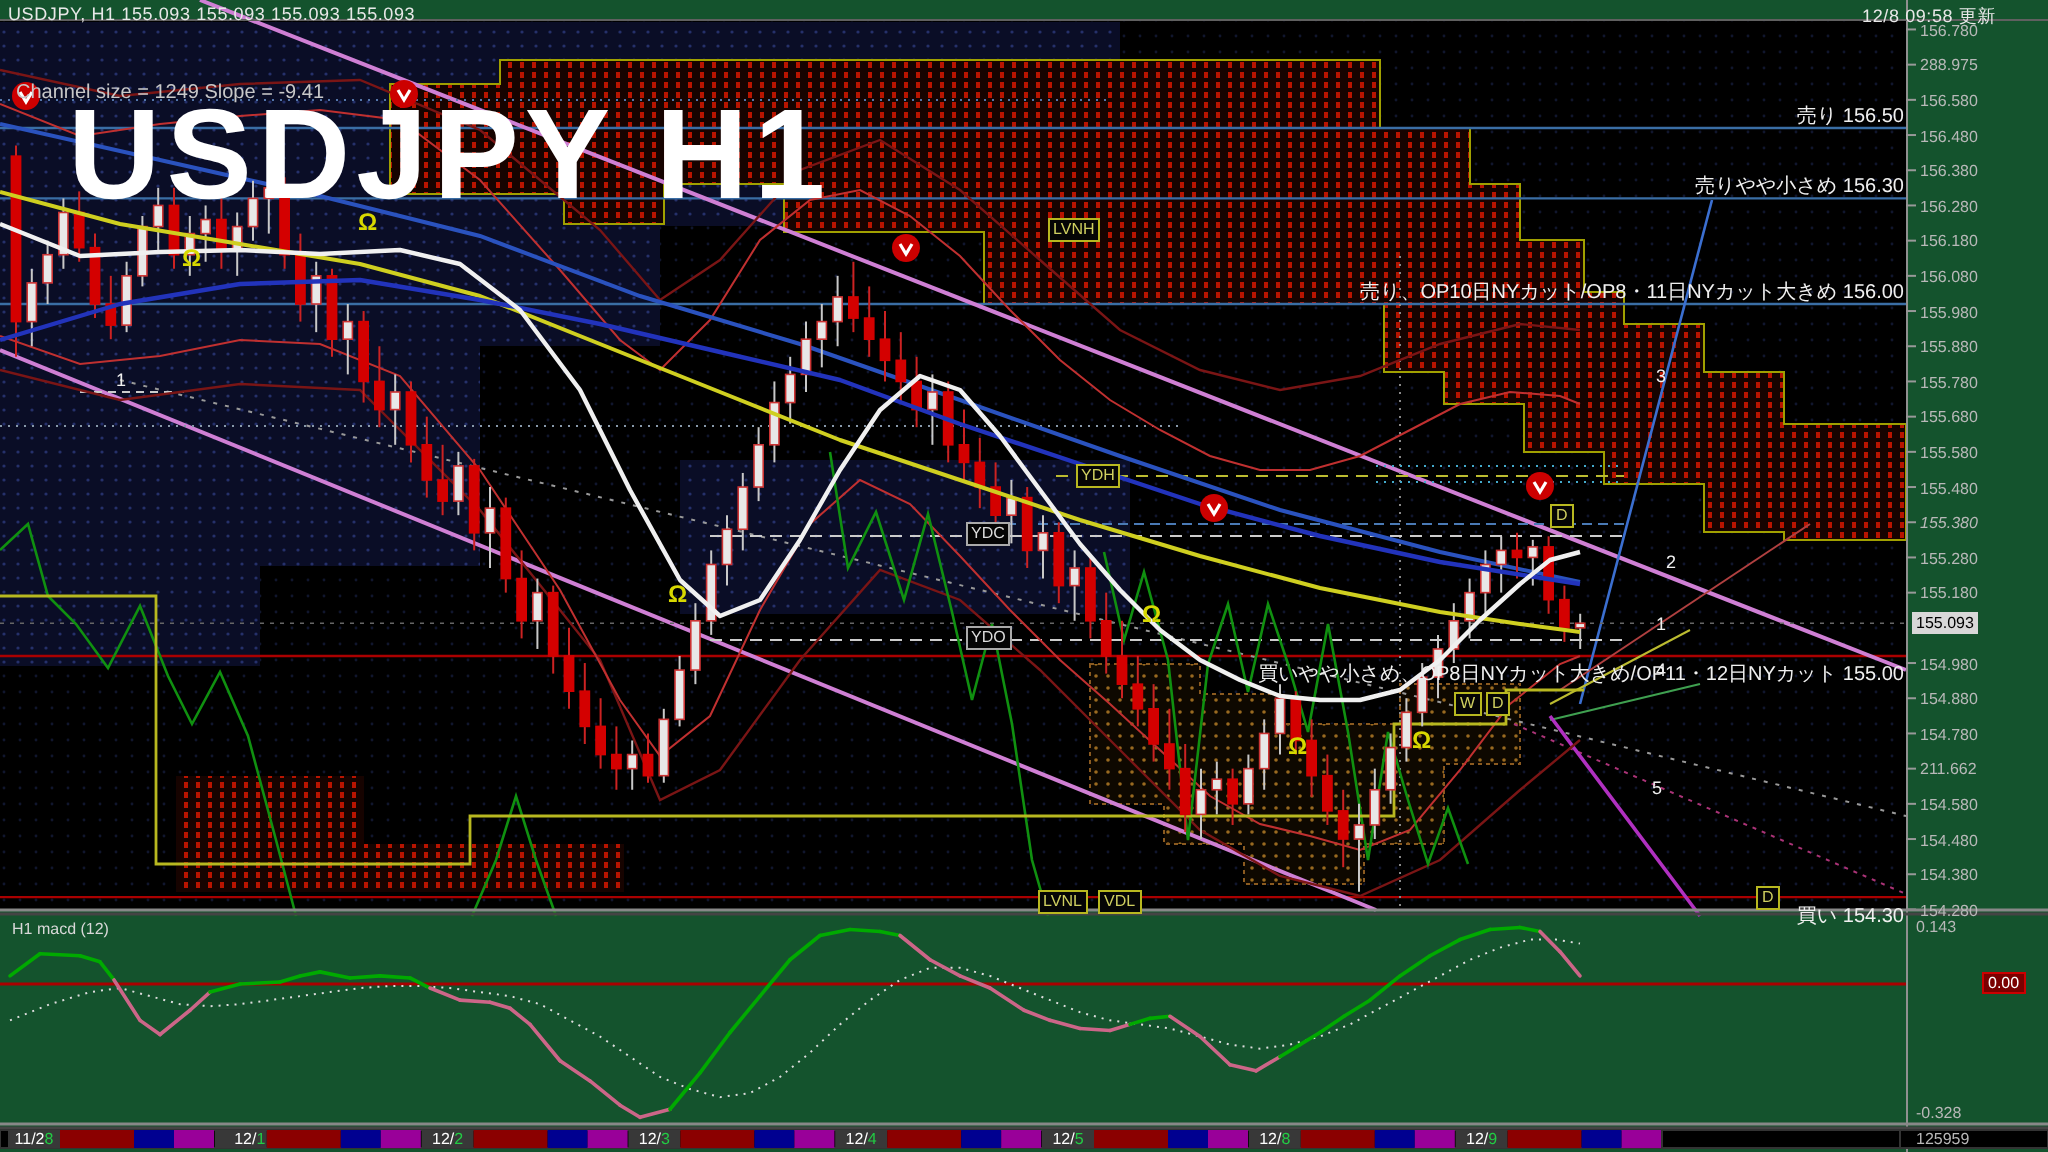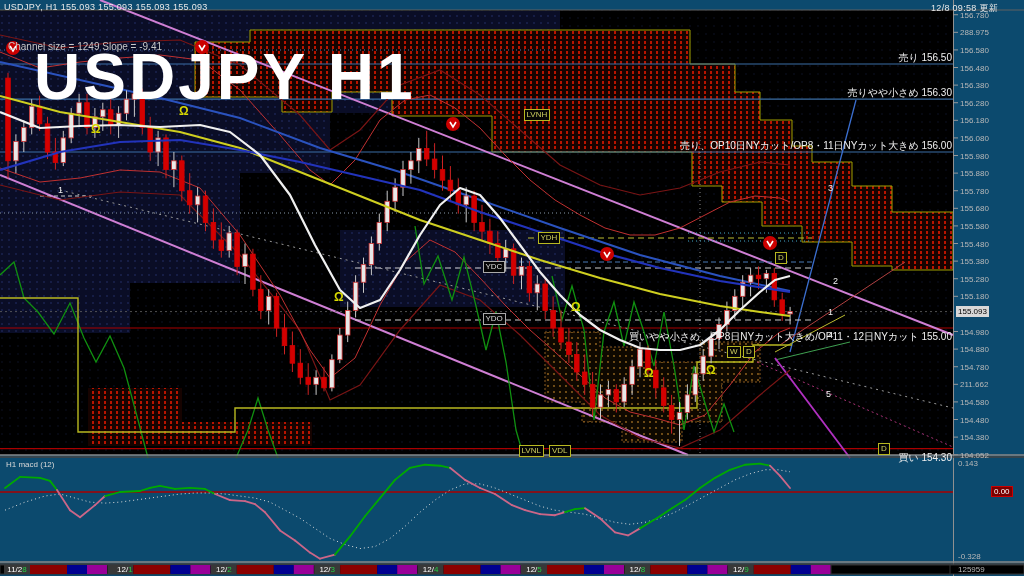--- a/index.html
+++ b/index.html
@@ -1,16 +1,16 @@
 <!DOCTYPE html>
 <html><head>
 <meta charset="utf-8">
 <style>
   html,body{margin:0;padding:0;background:#000;}
-  #app{position:relative;width:1024px;height:576px;background:#0c4a6e;overflow:hidden;
+  #app{position:relative;width:1024px;height:576px;background:#14532d;overflow:hidden;
        font-family:"Liberation Sans",sans-serif;color:#ddd;}
   #chart-svg{position:absolute;left:0;top:0;}
   .abs{position:absolute;white-space:nowrap;}
   .hdr{font-size:9px;color:#e8e8e8;letter-spacing:0.3px;}
   .watermark{font-size:64px;font-weight:bold;color:#fff;letter-spacing:3px;}
   .chaninfo{font-size:10px;color:#c8c8c8;}
   .axis-lbl{font-size:8px;color:#b8b8b8;}
   .level-lbl{font-size:10px;color:#f0f0f0;}
   .macd-lbl{font-size:8px;color:#d8d8d8;}
   .box-lbl{font-size:8px;padding:0px 2px;line-height:10px;background:#050505;}
@@ -495,31 +495,31 @@
       <div class="abs axis-lbl" style="left: 960px; top: 81.12px;">156.380</div>
       <div class="abs axis-lbl" style="left: 960px; top: 98.72px;">156.280</div>
       <div class="abs axis-lbl" style="left: 960px; top: 116.32px;">156.180</div>
       <div class="abs axis-lbl" style="left: 960px; top: 133.92px;">156.080</div>
       <div class="abs axis-lbl" style="left: 960px; top: 151.52px;">155.980</div>
       <div class="abs axis-lbl" style="left: 960px; top: 169.12px;">155.880</div>
       <div class="abs axis-lbl" style="left: 960px; top: 186.72px;">155.780</div>
       <div class="abs axis-lbl" style="left: 960px; top: 204.32px;">155.680</div>
       <div class="abs axis-lbl" style="left: 960px; top: 221.92px;">155.580</div>
       <div class="abs axis-lbl" style="left: 960px; top: 239.52px;">155.480</div>
-      <div class="abs axis-lbl" style="left: 960px; top: 257.12px;">155.380</div>
+      <div class="abs axis-lbl" style="left: 960px; top: 257.12px; font-style: italic;">155.380</div>
       <div class="abs axis-lbl" style="left: 960px; top: 274.72px;">155.280</div>
       <div class="abs axis-lbl" style="left: 960px; top: 292.32px;">155.180</div>
       <div class="abs axis-lbl" style="left: 960px; top: 327.52px;">154.980</div>
       <div class="abs axis-lbl" style="left: 960px; top: 345.12px;">154.880</div>
       <div class="abs axis-lbl" style="left: 960px; top: 362.72px;">154.780</div>
       <div class="abs axis-lbl" style="left: 960px; top: 380.32px;">211.662</div>
       <div class="abs axis-lbl" style="left: 960px; top: 397.92px;">154.580</div>
       <div class="abs axis-lbl" style="left: 960px; top: 415.52px;">154.480</div>
       <div class="abs axis-lbl" style="left: 960px; top: 433.12px;">154.380</div>
-      <div class="abs axis-lbl" style="left: 960px; top: 450.72px;">104.052</div>
+      <div class="abs axis-lbl" style="left: 960px; top: 450.72px;">154.280</div>
       <div class="abs sess-lbl" style="left: 5px; top: 565px; width: 24px;">11/2<span class="g">8</span></div>
       <div class="abs sess-lbl" style="left: 108.4px; top: 565px; width: 33px;">12/<span class="g">1</span></div>
       <div class="abs sess-lbl" style="left: 211.8px; top: 565px; width: 24px;">12/<span class="g">2</span></div>
       <div class="abs sess-lbl" style="left: 315.2px; top: 565px; width: 24px;">12/<span class="g">3</span></div>
       <div class="abs sess-lbl" style="left: 418.6px; top: 565px; width: 24px;">12/<span class="g">4</span></div>
       <div class="abs sess-lbl" style="left: 522px; top: 565px; width: 24px;">12/<span class="g">5</span></div>
       <div class="abs sess-lbl" style="left: 625.4px; top: 565px; width: 24px;">12/<span class="g">8</span></div>
       <div class="abs sess-lbl" style="left: 728.8px; top: 565px; width: 24px;">12/<span class="g">9</span></div>
     </div>
 </div>

